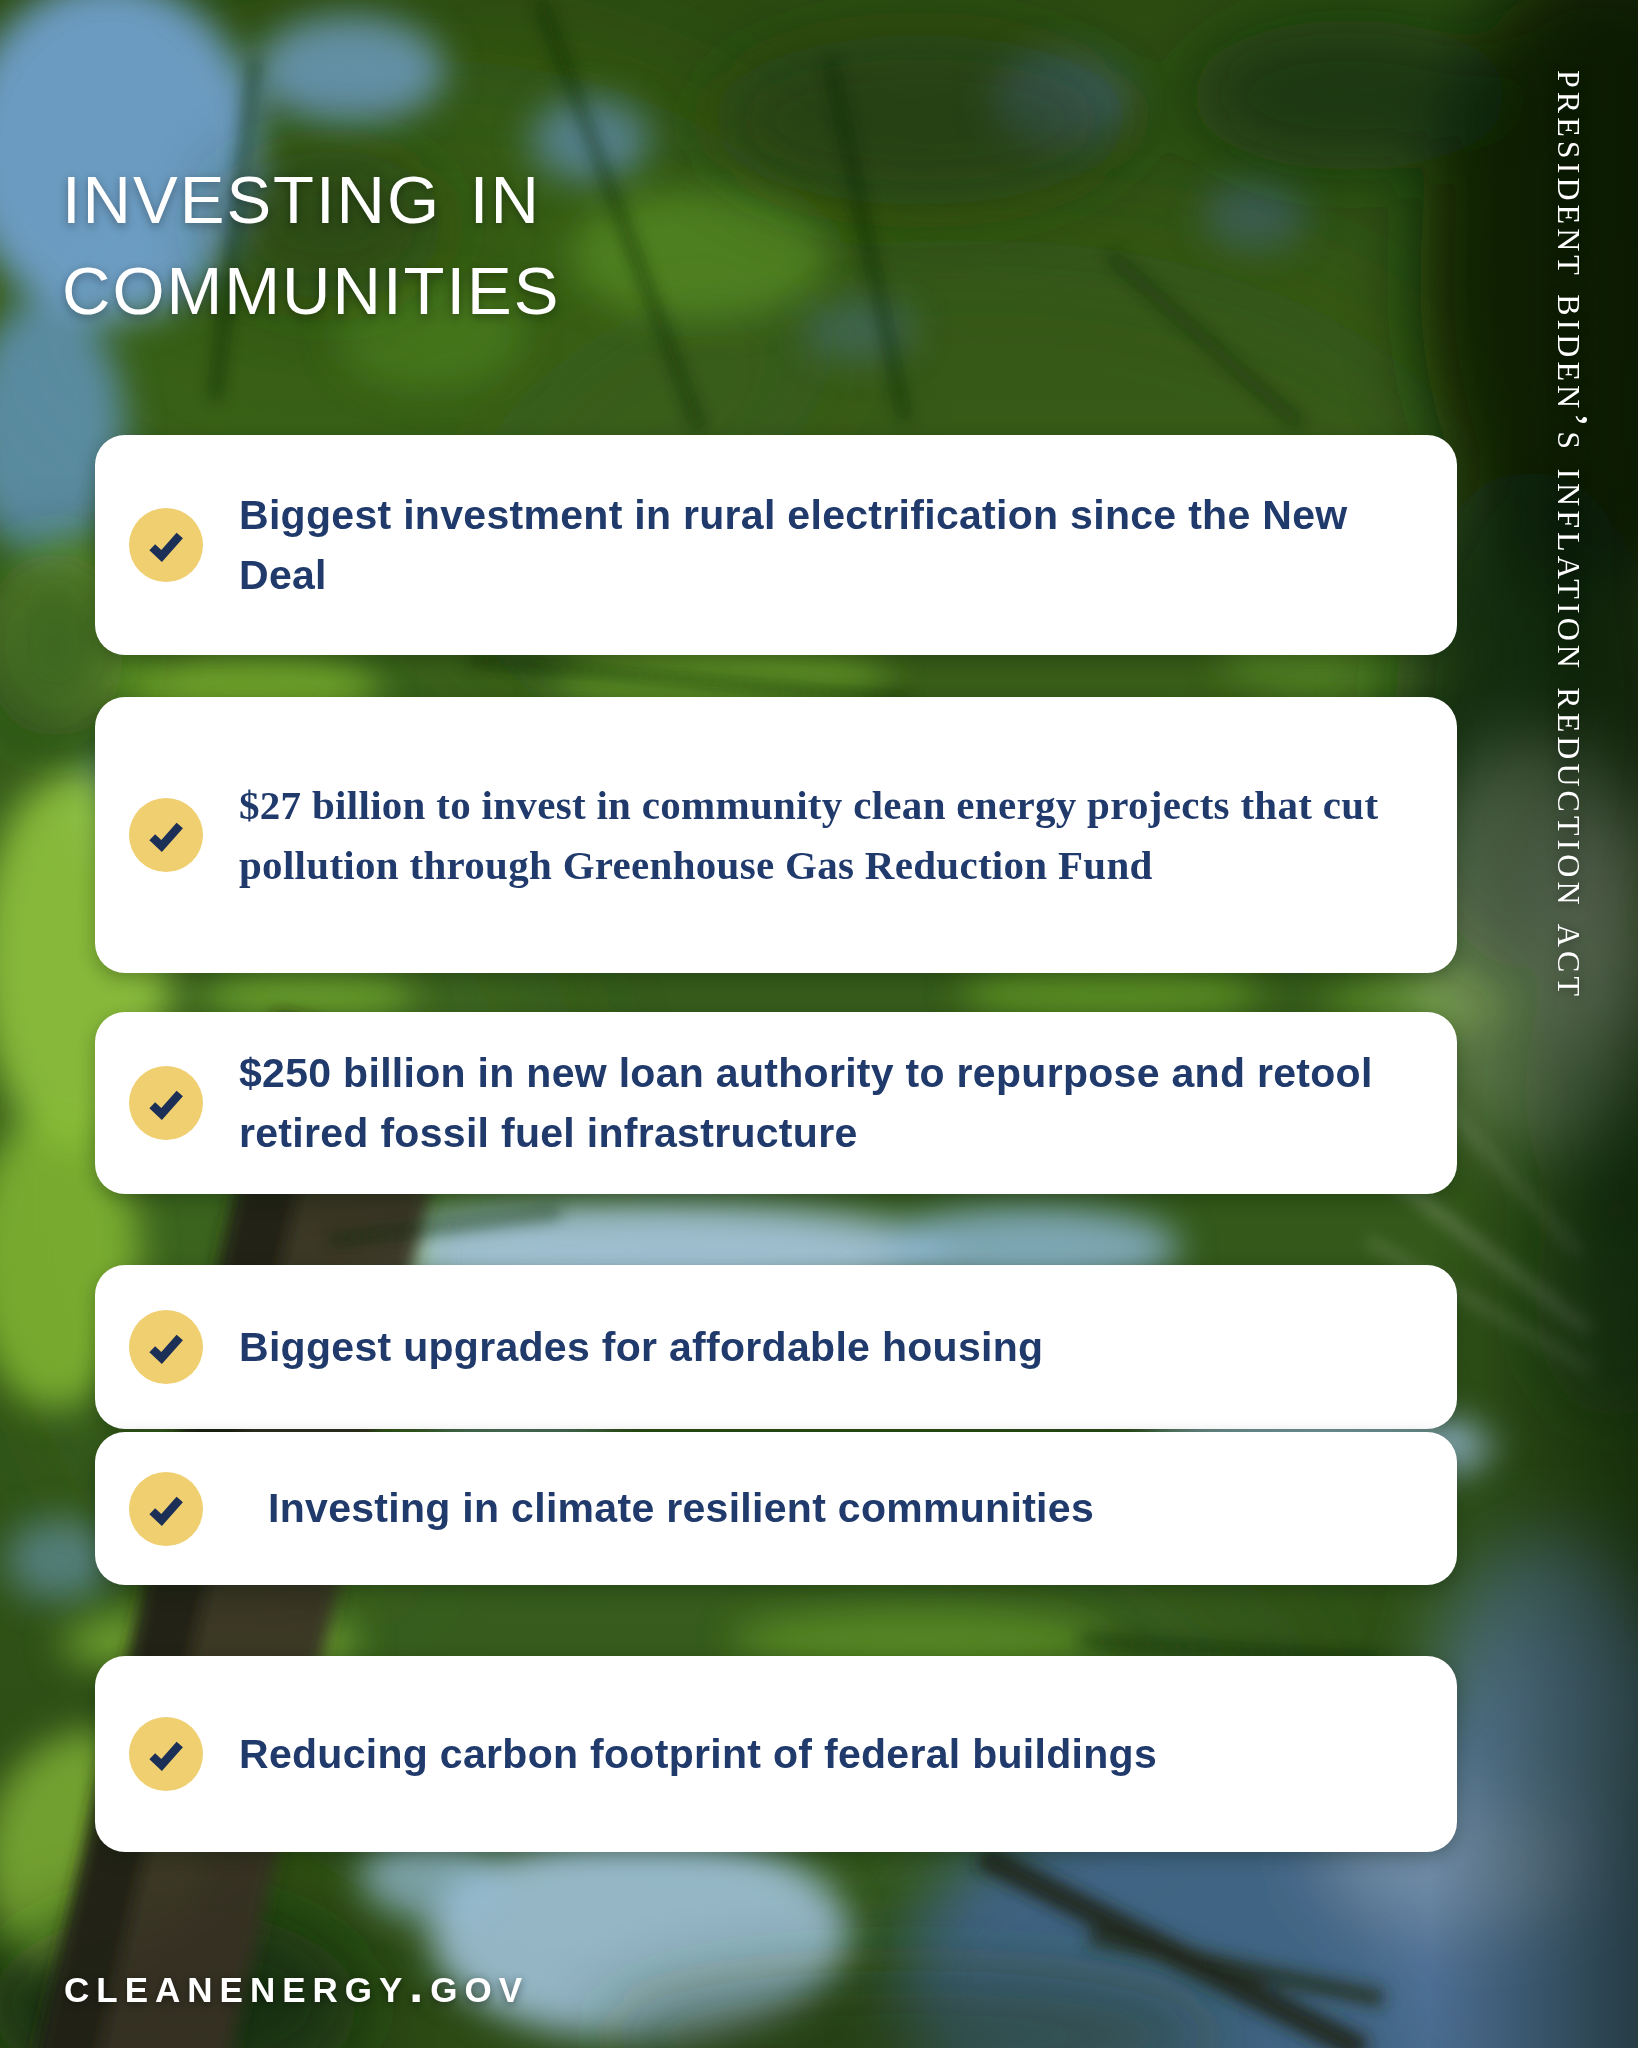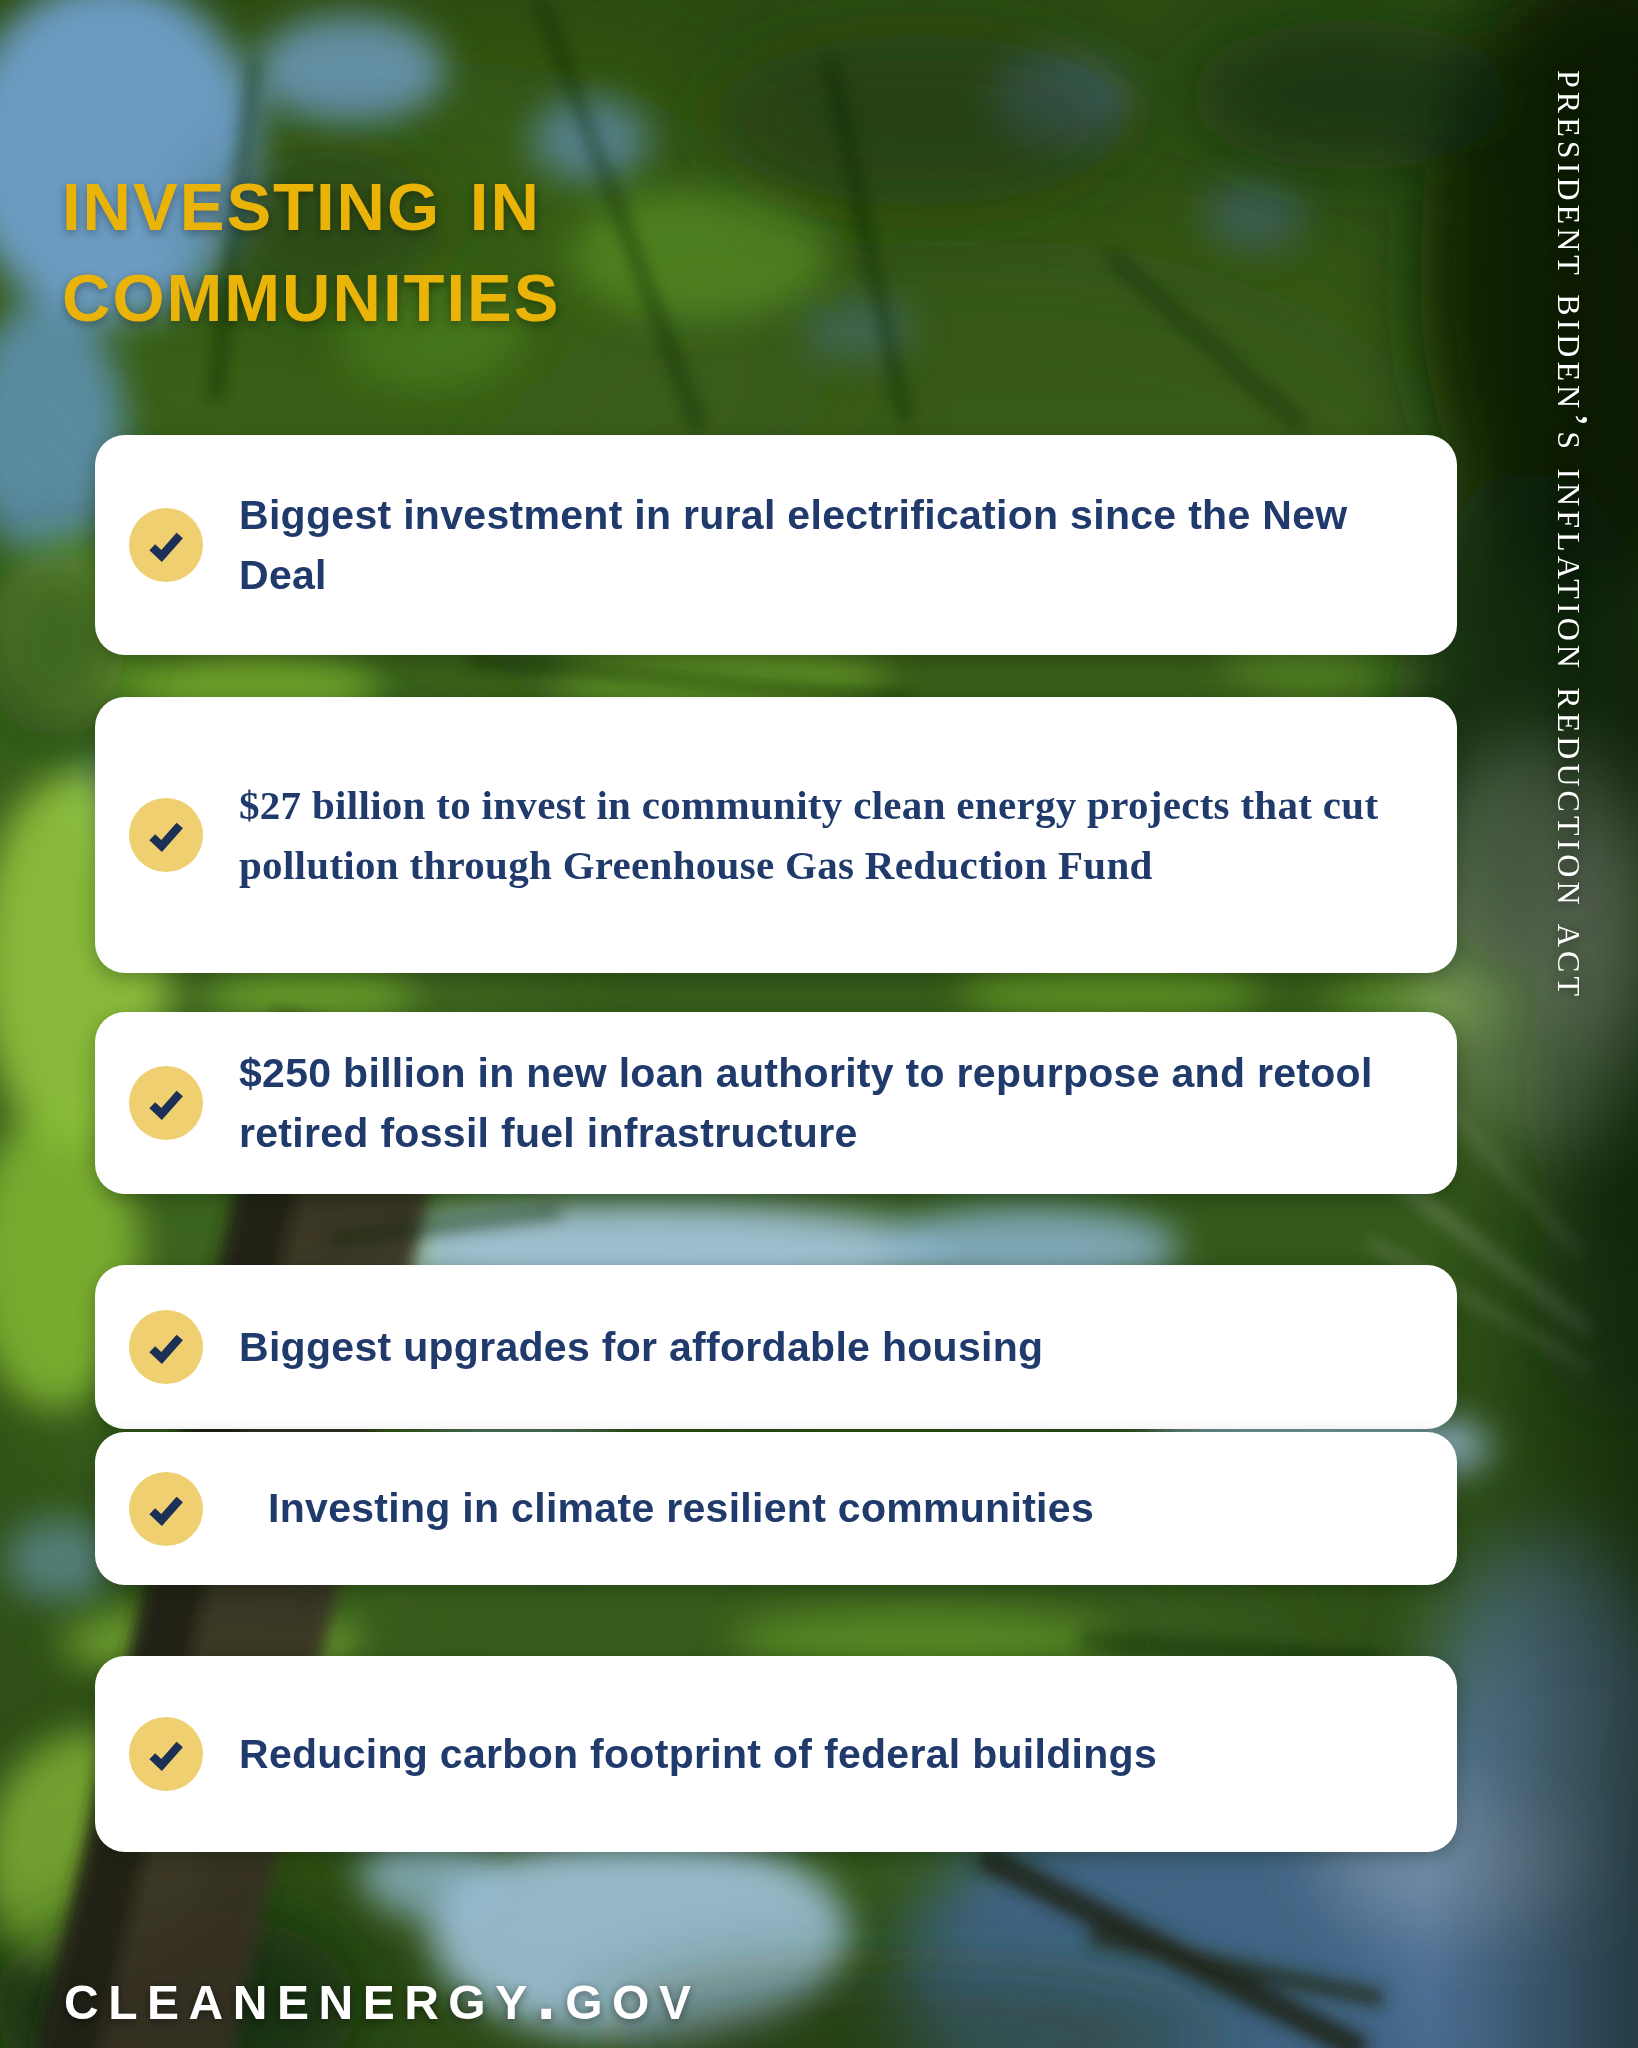--- a/index.html
+++ b/index.html
@@ -4,22 +4,22 @@
 <style>
   html,body{margin:0;padding:0;}
   body{
     width:1638px;height:2048px;position:relative;overflow:hidden;
     font-family:"Liberation Sans",sans-serif;background:#2f5213;
   }
   .bg-svg{position:absolute;inset:0;width:1638px;height:2048px;display:block;}
 
   
   .title{
-    position:absolute;left:62px;top:88px;
-    color:#eab308;font-weight:700;
+    position:absolute;left:62px;top:81px;
+    color:#ffffff;font-weight:400;
     font-variant:small-caps;text-transform:lowercase;
     font-size:96px;line-height:0.94;letter-spacing:2px;
     text-shadow:0 3px 10px rgba(0,0,0,0.35);
   }
   .title span{display:block;}
 
   
   .side-banner{
     position:absolute;top:70px;left:1550px;height:1350px;
     writing-mode:vertical-rl;text-orientation:mixed;
@@ -55,21 +55,21 @@
   .card-text{
     color:#203A6C;font-weight:bold;
     font-size:41px;line-height:1.47;letter-spacing:0.3px;
   }
 
   
   .footer-url{
     position:absolute;left:64px;top:1956px;
     color:#ffffff;font-weight:bold;
     font-variant:small-caps;text-transform:lowercase;
-    font-size:68px;letter-spacing:0.14em;
+    font-size:50px;letter-spacing:0.14em;
     text-shadow:0 2px 8px rgba(0,0,0,0.45);
   }
 </style>
 </head>
 <body>
 
 <svg class="bg-svg" width="1638" height="2048" viewBox="0 0 1638 2048" preserveAspectRatio="none" aria-hidden="true">
   <defs>
     <linearGradient id="gBase" x1="0" y1="0" x2="0" y2="1">
       <stop offset="0" stop-color="#2c4c12"></stop>

